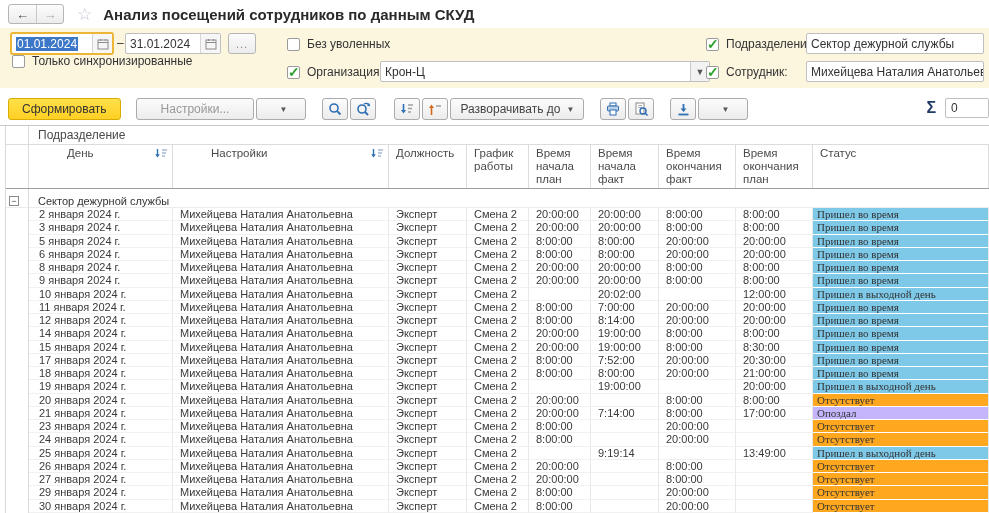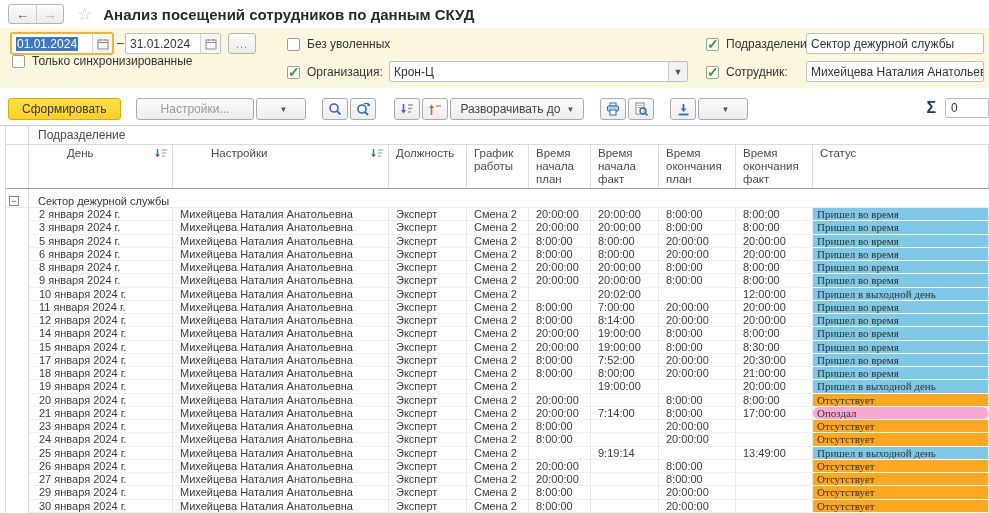--- a/index.html
+++ b/index.html
@@ -30,21 +30,21 @@
   .f-dash { position:absolute; left:117px; top:8px; font-size:12px; color:#333; }
   .f-date2 { left:125px; top:5px; width:96px; }
   .f-more { position:absolute; left:228px; top:5px; width:28px; height:21px; border:1px solid #B5B5B5; border-radius:3px; background:linear-gradient(#FCFCFC,#ECECEC); color:#8A8A8A; font-size:11px; display:flex; align-items:center; justify-content:center; letter-spacing:1px; }
   .chkrow { position:absolute; display:flex; align-items:center; }
   .chk { width:13px; height:13px; border:1px solid #9B9B9B; border-radius:2px; background:#fff; position:relative; flex:none; }
   .chk.on::after { content:"✓"; position:absolute; left:0px; top:-3px; font-size:14px; font-weight:700; color:#2FA12F; }
   .chklabel { margin-left:7px; font-size:12px; color:#333; white-space:nowrap; }
   .f-bezuvol { left:287px; top:9px; }
   .f-onlysync { left:12px; top:26px; }
   .f-org-chk { left:287px; top:37px; }
-  .f-org-fld { left:389px; top:33px; width:299px; }
+  .f-org-fld { left:380px; top:33px; width:330px; }
   .f-dept-chk { left:706px; top:9px; }
   .f-dept-fld { left:806px; top:5px; width:178px; }
   .f-emp-chk { left:706px; top:37px; }
   .f-emp-fld { left:806px; top:33px; width:178px; }
 
   
   .toolbar { position:absolute; top:88px; left:0; right:0; height:38px; background:#fff; display:flex; align-items:flex-start; padding-top:10px; }
   .tbtn { height:22px; border:1px solid #ABABAB; border-radius:3px; background:linear-gradient(#FCFCFC,#ECECEC); font-size:12px; color:#444; display:flex; align-items:center; justify-content:center; padding:0 24px; white-space:nowrap; }
   .ibtn { padding:0; width:26px; }
   .generate { margin-left:8px; background:linear-gradient(#FFE04A,#FFD024); border-color:#D8AC00; color:#333; padding:0 13px; }
@@ -270,22 +270,22 @@
           <path d="M1.2 6.2L3.5 9.5l2.3-3.3z" fill="#2F6FB4"></path>
           <line x1="8" y1="2" x2="13" y2="2" stroke="#8FA8C4" stroke-width="1.2"></line>
           <line x1="8" y1="5" x2="12" y2="5" stroke="#8FA8C4" stroke-width="1.2"></line>
           <line x1="8" y1="8" x2="11" y2="8" stroke="#8FA8C4" stroke-width="1.2"></line>
         </svg>
     </div>
     <div class="hc">Должность</div>
     <div class="hc">График работы</div>
     <div class="hc">Время начала план</div>
     <div class="hc">Время начала факт</div>
+    <div class="hc">Время окончания факт</div>
     <div class="hc">Время окончания план</div>
-    <div class="hc">Время окончания факт</div>
     <div class="hc">Статус</div>
   </div>
   <div class="hspace g2">
     <div class="gut"></div>
     <div></div>
   </div>
   <div class="grow g2">
     <div class="gut">
       <span class="expander">−</span>
     </div>
@@ -475,21 +475,21 @@
       <div class="drow grid">
         <div class="c gut"></div>
         <div class="c day">21 января 2024 г.</div>
         <div class="c">Михейцева Наталия Анатольевна</div>
         <div class="c">Эксперт</div>
         <div class="c">Смена 2</div>
         <div class="c">20:00:00</div>
         <div class="c">7:14:00</div>
         <div class="c">8:00:00</div>
         <div class="c">17:00:00</div>
-        <div class="c status" style="background: #f9a8d4; border-radius: 6px;">Опоздал</div>
+        <div class="c status" style="background: #c4b5fd;">Опоздал</div>
       </div>
       <div class="drow grid">
         <div class="c gut"></div>
         <div class="c day">23 января 2024 г.</div>
         <div class="c">Михейцева Наталия Анатольевна</div>
         <div class="c">Эксперт</div>
         <div class="c">Смена 2</div>
         <div class="c">8:00:00</div>
         <div class="c"></div>
         <div class="c">20:00:00</div>

